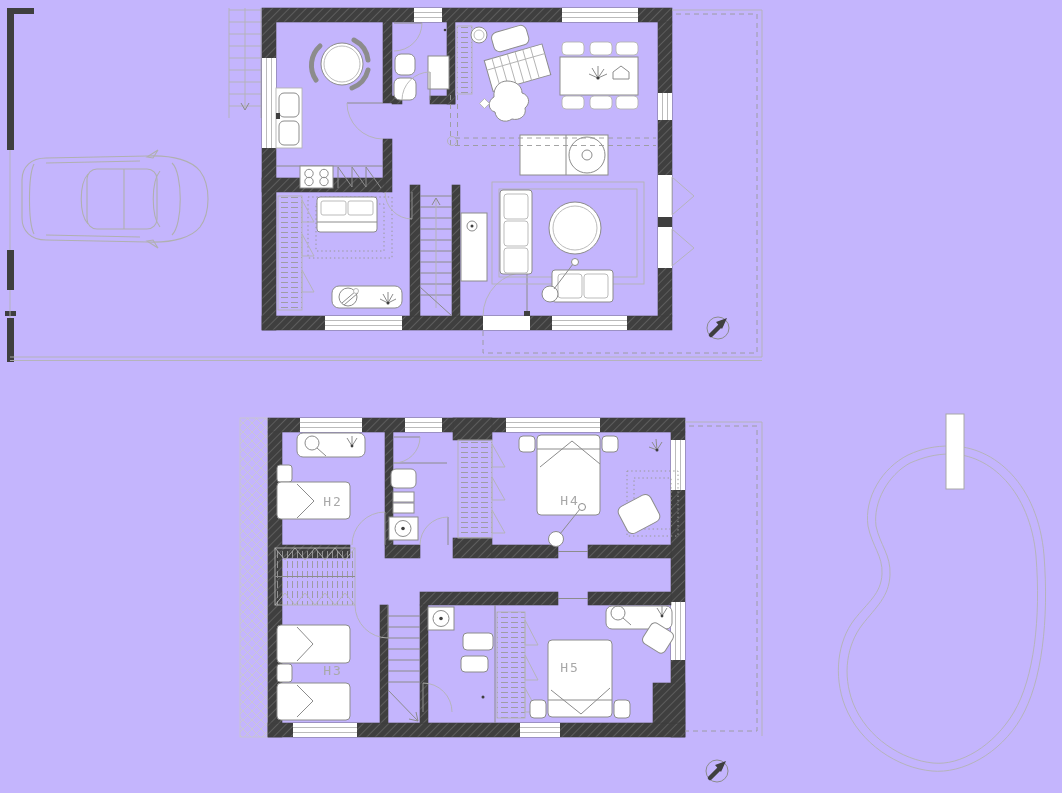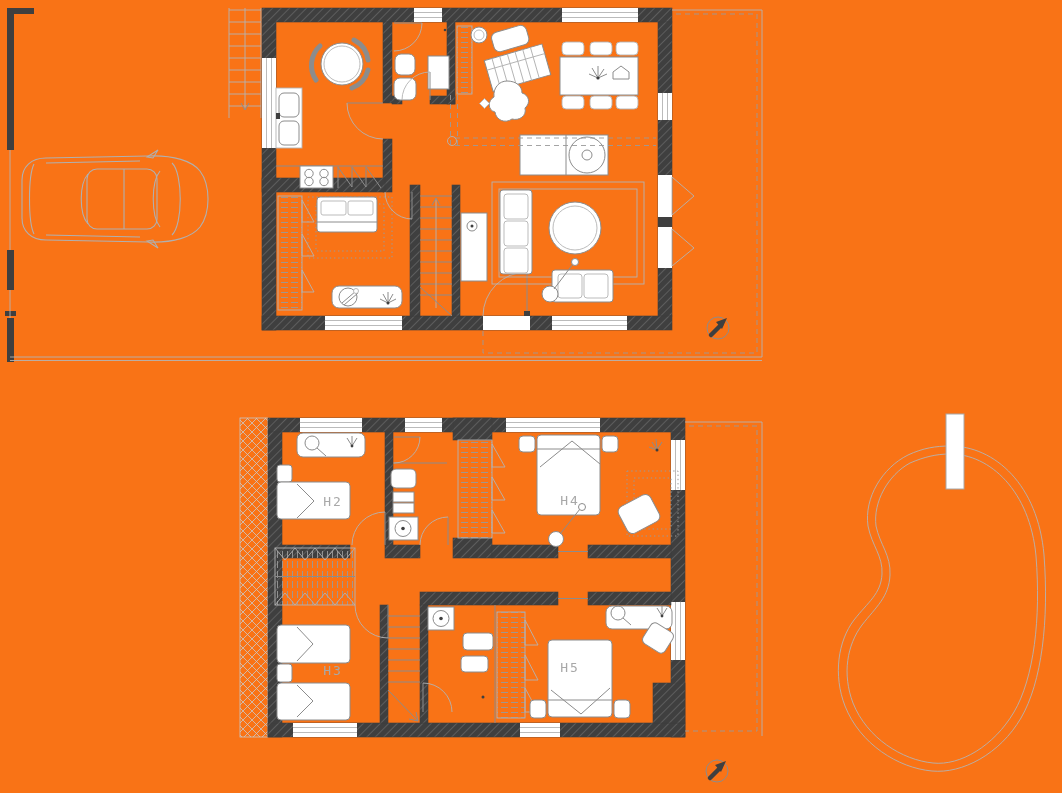--- a/index.html
+++ b/index.html
@@ -1,16 +1,16 @@
 <!DOCTYPE html>
 <html><head>
 <meta charset="utf-8">
 <style>
   html,body{margin:0;padding:0;background:#ffffff;}
-  .stage{position:relative;width:1062px;height:793px;background:#f97316;overflow:hidden;
+  .stage{position:relative;width:1062px;height:793px;background:#c4b5fd;overflow:hidden;
          font-family:"DejaVu Sans Mono", monospace;}
   svg{display:block}
   .wall{fill:url(#hatch);stroke:#3f3f3f;stroke-width:.6}
   .dk{fill:#3f3f3f;stroke:none}
   .ln{stroke:#8c8c8c;fill:none;stroke-width:1}
   .lt{stroke:#b3b3b3;fill:none;stroke-width:.9}
   .fw{fill:#ffffff;stroke:#8c8c8c;stroke-width:1}
   .fl{fill:#ffffff;stroke:#b3b3b3;stroke-width:.9}
   .dsh{stroke:#9a9a9a;fill:none;stroke-width:.9;stroke-dasharray:5 4}
   .dot{stroke:#9a9a9a;fill:none;stroke-width:1;stroke-dasharray:1.4 2.8}

